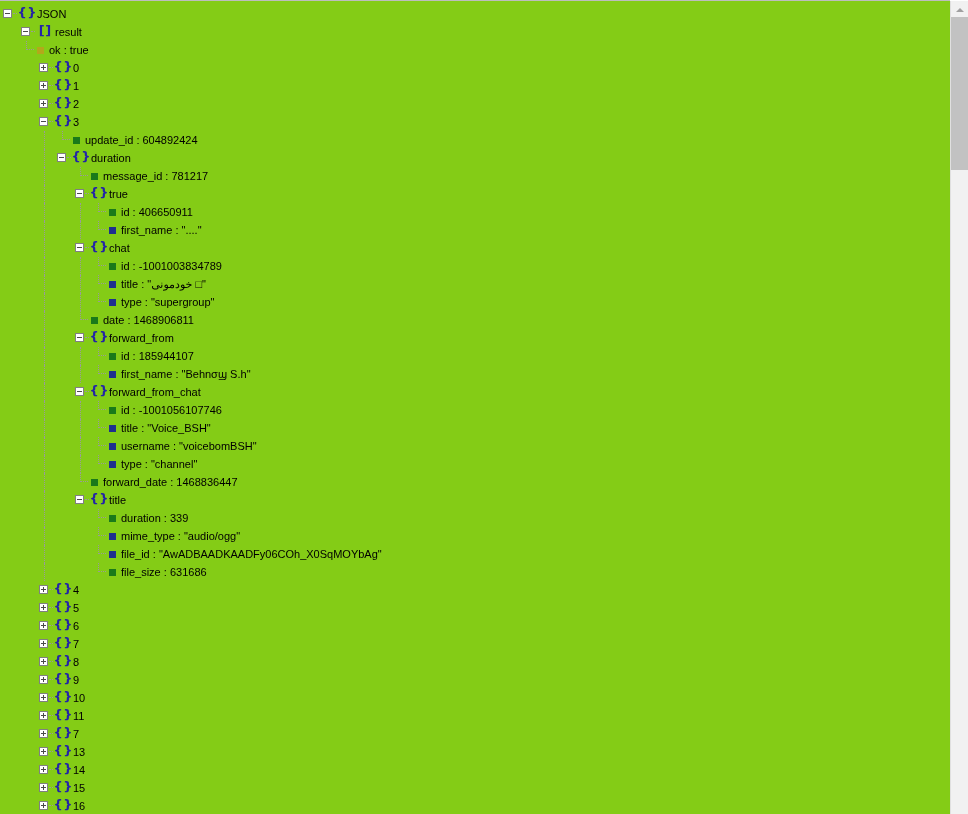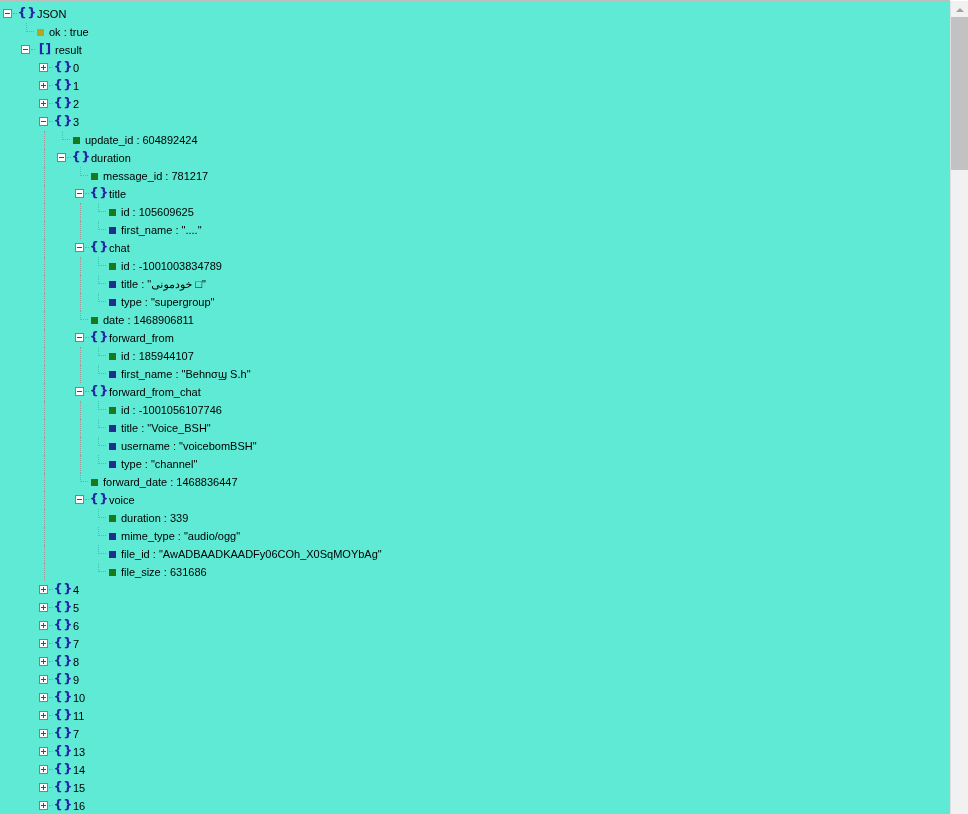--- a/index.html
+++ b/index.html
@@ -15,21 +15,21 @@
     font-size: 11px;
     color: #000000;
     position: relative;
   }
   #viewer {
     position: absolute;
     left: 0;
     top: 0;
     width: 950px;
     height: 814px;
-    background: #5eead4;
+    background: #84cc16;
     border-top: 1px solid #bdbdbd;
     box-sizing: border-box;
     overflow: hidden;
   }
   #tree {
     position: absolute;
     left: 0;
     top: 4px;
     width: 950px;
   }
@@ -247,34 +247,34 @@
   <div id="tree">
       <div class="node">
         <span class="expander stub minus">
           <span class="box"></span>
         </span>
         <span class="icon obj"></span>
         <span class="label">JSON</span>
       </div>
       <div class="node">
         <span class="guide"></span>
+        <span class="expander stub minus">
+          <span class="box"></span>
+        </span>
+        <span class="icon arr"></span>
+        <span class="label">result</span>
+      </div>
+      <div class="node">
+        <span class="guide"></span>
         <span class="leafline"></span>
         <span class="sq bool"></span>
         <span class="kv">ok : true</span>
       </div>
       <div class="node">
         <span class="guide"></span>
-        <span class="expander stub minus">
-          <span class="box"></span>
-        </span>
-        <span class="icon arr"></span>
-        <span class="label">result</span>
-      </div>
-      <div class="node">
-        <span class="guide"></span>
         <span class="guide"></span>
         <span class="expander stub plus">
           <span class="box"></span>
         </span>
         <span class="icon obj"></span>
         <span class="label">0</span>
       </div>
       <div class="node">
         <span class="guide"></span>
         <span class="guide"></span>
@@ -331,193 +331,193 @@
       </div>
       <div class="node">
         <span class="guide"></span>
         <span class="guide"></span>
         <span class="guide line"></span>
         <span class="guide"></span>
         <span class="expander stub minus">
           <span class="box"></span>
         </span>
         <span class="icon obj"></span>
+        <span class="label">true</span>
+      </div>
+      <div class="node">
+        <span class="guide"></span>
+        <span class="guide"></span>
+        <span class="guide line"></span>
+        <span class="guide"></span>
+        <span class="guide line"></span>
+        <span class="leafline"></span>
+        <span class="sq num"></span>
+        <span class="kv">id : 406650911</span>
+      </div>
+      <div class="node">
+        <span class="guide"></span>
+        <span class="guide"></span>
+        <span class="guide line"></span>
+        <span class="guide"></span>
+        <span class="guide line"></span>
+        <span class="leafline"></span>
+        <span class="sq str"></span>
+        <span class="kv">first_name : "...."</span>
+      </div>
+      <div class="node">
+        <span class="guide"></span>
+        <span class="guide"></span>
+        <span class="guide line"></span>
+        <span class="guide"></span>
+        <span class="expander stub minus">
+          <span class="box"></span>
+        </span>
+        <span class="icon obj"></span>
+        <span class="label">chat</span>
+      </div>
+      <div class="node">
+        <span class="guide"></span>
+        <span class="guide"></span>
+        <span class="guide line"></span>
+        <span class="guide"></span>
+        <span class="guide line"></span>
+        <span class="leafline"></span>
+        <span class="sq num"></span>
+        <span class="kv">id : -1001003834789</span>
+      </div>
+      <div class="node">
+        <span class="guide"></span>
+        <span class="guide"></span>
+        <span class="guide line"></span>
+        <span class="guide"></span>
+        <span class="guide line"></span>
+        <span class="leafline"></span>
+        <span class="sq str"></span>
+        <span class="kv">title : "خودمونی □"</span>
+      </div>
+      <div class="node">
+        <span class="guide"></span>
+        <span class="guide"></span>
+        <span class="guide line"></span>
+        <span class="guide"></span>
+        <span class="guide line"></span>
+        <span class="leafline"></span>
+        <span class="sq str"></span>
+        <span class="kv">type : "supergroup"</span>
+      </div>
+      <div class="node">
+        <span class="guide"></span>
+        <span class="guide"></span>
+        <span class="guide line"></span>
+        <span class="guide"></span>
+        <span class="leafline"></span>
+        <span class="sq num"></span>
+        <span class="kv">date : 1468906811</span>
+      </div>
+      <div class="node">
+        <span class="guide"></span>
+        <span class="guide"></span>
+        <span class="guide line"></span>
+        <span class="guide"></span>
+        <span class="expander stub minus">
+          <span class="box"></span>
+        </span>
+        <span class="icon obj"></span>
+        <span class="label">forward_from</span>
+      </div>
+      <div class="node">
+        <span class="guide"></span>
+        <span class="guide"></span>
+        <span class="guide line"></span>
+        <span class="guide"></span>
+        <span class="guide line"></span>
+        <span class="leafline"></span>
+        <span class="sq num"></span>
+        <span class="kv">id : 185944107</span>
+      </div>
+      <div class="node">
+        <span class="guide"></span>
+        <span class="guide"></span>
+        <span class="guide line"></span>
+        <span class="guide"></span>
+        <span class="guide line"></span>
+        <span class="leafline"></span>
+        <span class="sq str"></span>
+        <span class="kv">first_name : "Behnσϣ S.h"</span>
+      </div>
+      <div class="node">
+        <span class="guide"></span>
+        <span class="guide"></span>
+        <span class="guide line"></span>
+        <span class="guide"></span>
+        <span class="expander stub minus">
+          <span class="box"></span>
+        </span>
+        <span class="icon obj"></span>
+        <span class="label">forward_from_chat</span>
+      </div>
+      <div class="node">
+        <span class="guide"></span>
+        <span class="guide"></span>
+        <span class="guide line"></span>
+        <span class="guide"></span>
+        <span class="guide line"></span>
+        <span class="leafline"></span>
+        <span class="sq num"></span>
+        <span class="kv">id : -1001056107746</span>
+      </div>
+      <div class="node">
+        <span class="guide"></span>
+        <span class="guide"></span>
+        <span class="guide line"></span>
+        <span class="guide"></span>
+        <span class="guide line"></span>
+        <span class="leafline"></span>
+        <span class="sq str"></span>
+        <span class="kv">title : "Voice_BSH"</span>
+      </div>
+      <div class="node">
+        <span class="guide"></span>
+        <span class="guide"></span>
+        <span class="guide line"></span>
+        <span class="guide"></span>
+        <span class="guide line"></span>
+        <span class="leafline"></span>
+        <span class="sq str"></span>
+        <span class="kv">username : "voicebomBSH"</span>
+      </div>
+      <div class="node">
+        <span class="guide"></span>
+        <span class="guide"></span>
+        <span class="guide line"></span>
+        <span class="guide"></span>
+        <span class="guide line"></span>
+        <span class="leafline"></span>
+        <span class="sq str"></span>
+        <span class="kv">type : "channel"</span>
+      </div>
+      <div class="node">
+        <span class="guide"></span>
+        <span class="guide"></span>
+        <span class="guide line"></span>
+        <span class="guide"></span>
+        <span class="leafline"></span>
+        <span class="sq num"></span>
+        <span class="kv">forward_date : 1468836447</span>
+      </div>
+      <div class="node">
+        <span class="guide"></span>
+        <span class="guide"></span>
+        <span class="guide line"></span>
+        <span class="guide"></span>
+        <span class="expander stub minus">
+          <span class="box"></span>
+        </span>
+        <span class="icon obj"></span>
         <span class="label">title</span>
-      </div>
-      <div class="node">
-        <span class="guide"></span>
-        <span class="guide"></span>
-        <span class="guide line"></span>
-        <span class="guide"></span>
-        <span class="guide line"></span>
-        <span class="leafline"></span>
-        <span class="sq num"></span>
-        <span class="kv">id : 105609625</span>
-      </div>
-      <div class="node">
-        <span class="guide"></span>
-        <span class="guide"></span>
-        <span class="guide line"></span>
-        <span class="guide"></span>
-        <span class="guide line"></span>
-        <span class="leafline"></span>
-        <span class="sq str"></span>
-        <span class="kv">first_name : "...."</span>
-      </div>
-      <div class="node">
-        <span class="guide"></span>
-        <span class="guide"></span>
-        <span class="guide line"></span>
-        <span class="guide"></span>
-        <span class="expander stub minus">
-          <span class="box"></span>
-        </span>
-        <span class="icon obj"></span>
-        <span class="label">chat</span>
-      </div>
-      <div class="node">
-        <span class="guide"></span>
-        <span class="guide"></span>
-        <span class="guide line"></span>
-        <span class="guide"></span>
-        <span class="guide line"></span>
-        <span class="leafline"></span>
-        <span class="sq num"></span>
-        <span class="kv">id : -1001003834789</span>
-      </div>
-      <div class="node">
-        <span class="guide"></span>
-        <span class="guide"></span>
-        <span class="guide line"></span>
-        <span class="guide"></span>
-        <span class="guide line"></span>
-        <span class="leafline"></span>
-        <span class="sq str"></span>
-        <span class="kv">title : "خودمونی □"</span>
-      </div>
-      <div class="node">
-        <span class="guide"></span>
-        <span class="guide"></span>
-        <span class="guide line"></span>
-        <span class="guide"></span>
-        <span class="guide line"></span>
-        <span class="leafline"></span>
-        <span class="sq str"></span>
-        <span class="kv">type : "supergroup"</span>
-      </div>
-      <div class="node">
-        <span class="guide"></span>
-        <span class="guide"></span>
-        <span class="guide line"></span>
-        <span class="guide"></span>
-        <span class="leafline"></span>
-        <span class="sq num"></span>
-        <span class="kv">date : 1468906811</span>
-      </div>
-      <div class="node">
-        <span class="guide"></span>
-        <span class="guide"></span>
-        <span class="guide line"></span>
-        <span class="guide"></span>
-        <span class="expander stub minus">
-          <span class="box"></span>
-        </span>
-        <span class="icon obj"></span>
-        <span class="label">forward_from</span>
-      </div>
-      <div class="node">
-        <span class="guide"></span>
-        <span class="guide"></span>
-        <span class="guide line"></span>
-        <span class="guide"></span>
-        <span class="guide line"></span>
-        <span class="leafline"></span>
-        <span class="sq num"></span>
-        <span class="kv">id : 185944107</span>
-      </div>
-      <div class="node">
-        <span class="guide"></span>
-        <span class="guide"></span>
-        <span class="guide line"></span>
-        <span class="guide"></span>
-        <span class="guide line"></span>
-        <span class="leafline"></span>
-        <span class="sq str"></span>
-        <span class="kv">first_name : "Behnσϣ S.h"</span>
-      </div>
-      <div class="node">
-        <span class="guide"></span>
-        <span class="guide"></span>
-        <span class="guide line"></span>
-        <span class="guide"></span>
-        <span class="expander stub minus">
-          <span class="box"></span>
-        </span>
-        <span class="icon obj"></span>
-        <span class="label">forward_from_chat</span>
-      </div>
-      <div class="node">
-        <span class="guide"></span>
-        <span class="guide"></span>
-        <span class="guide line"></span>
-        <span class="guide"></span>
-        <span class="guide line"></span>
-        <span class="leafline"></span>
-        <span class="sq num"></span>
-        <span class="kv">id : -1001056107746</span>
-      </div>
-      <div class="node">
-        <span class="guide"></span>
-        <span class="guide"></span>
-        <span class="guide line"></span>
-        <span class="guide"></span>
-        <span class="guide line"></span>
-        <span class="leafline"></span>
-        <span class="sq str"></span>
-        <span class="kv">title : "Voice_BSH"</span>
-      </div>
-      <div class="node">
-        <span class="guide"></span>
-        <span class="guide"></span>
-        <span class="guide line"></span>
-        <span class="guide"></span>
-        <span class="guide line"></span>
-        <span class="leafline"></span>
-        <span class="sq str"></span>
-        <span class="kv">username : "voicebomBSH"</span>
-      </div>
-      <div class="node">
-        <span class="guide"></span>
-        <span class="guide"></span>
-        <span class="guide line"></span>
-        <span class="guide"></span>
-        <span class="guide line"></span>
-        <span class="leafline"></span>
-        <span class="sq str"></span>
-        <span class="kv">type : "channel"</span>
-      </div>
-      <div class="node">
-        <span class="guide"></span>
-        <span class="guide"></span>
-        <span class="guide line"></span>
-        <span class="guide"></span>
-        <span class="leafline"></span>
-        <span class="sq num"></span>
-        <span class="kv">forward_date : 1468836447</span>
-      </div>
-      <div class="node">
-        <span class="guide"></span>
-        <span class="guide"></span>
-        <span class="guide line"></span>
-        <span class="guide"></span>
-        <span class="expander stub minus">
-          <span class="box"></span>
-        </span>
-        <span class="icon obj"></span>
-        <span class="label">voice</span>
       </div>
       <div class="node">
         <span class="guide"></span>
         <span class="guide"></span>
         <span class="guide line"></span>
         <span class="guide"></span>
         <span class="guide"></span>
         <span class="leafline"></span>
         <span class="sq num"></span>
         <span class="kv">duration : 339</span>

